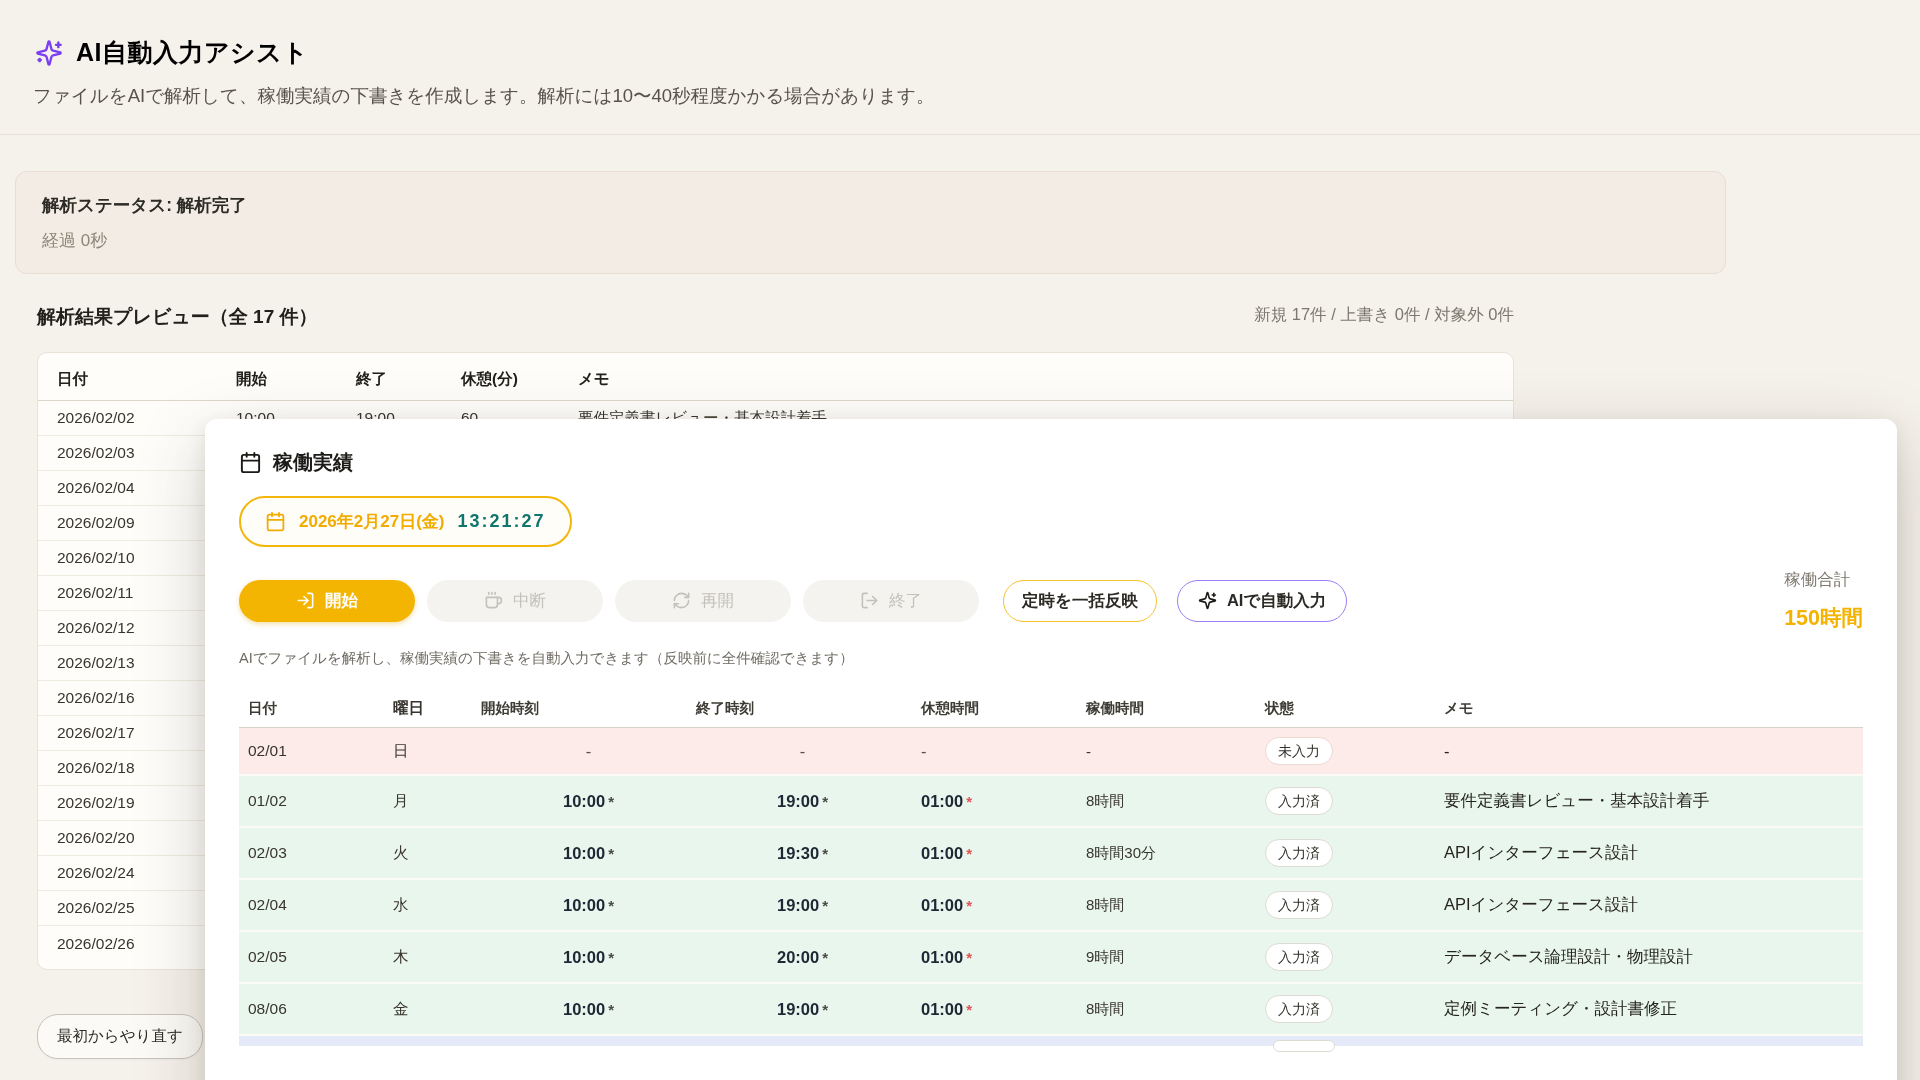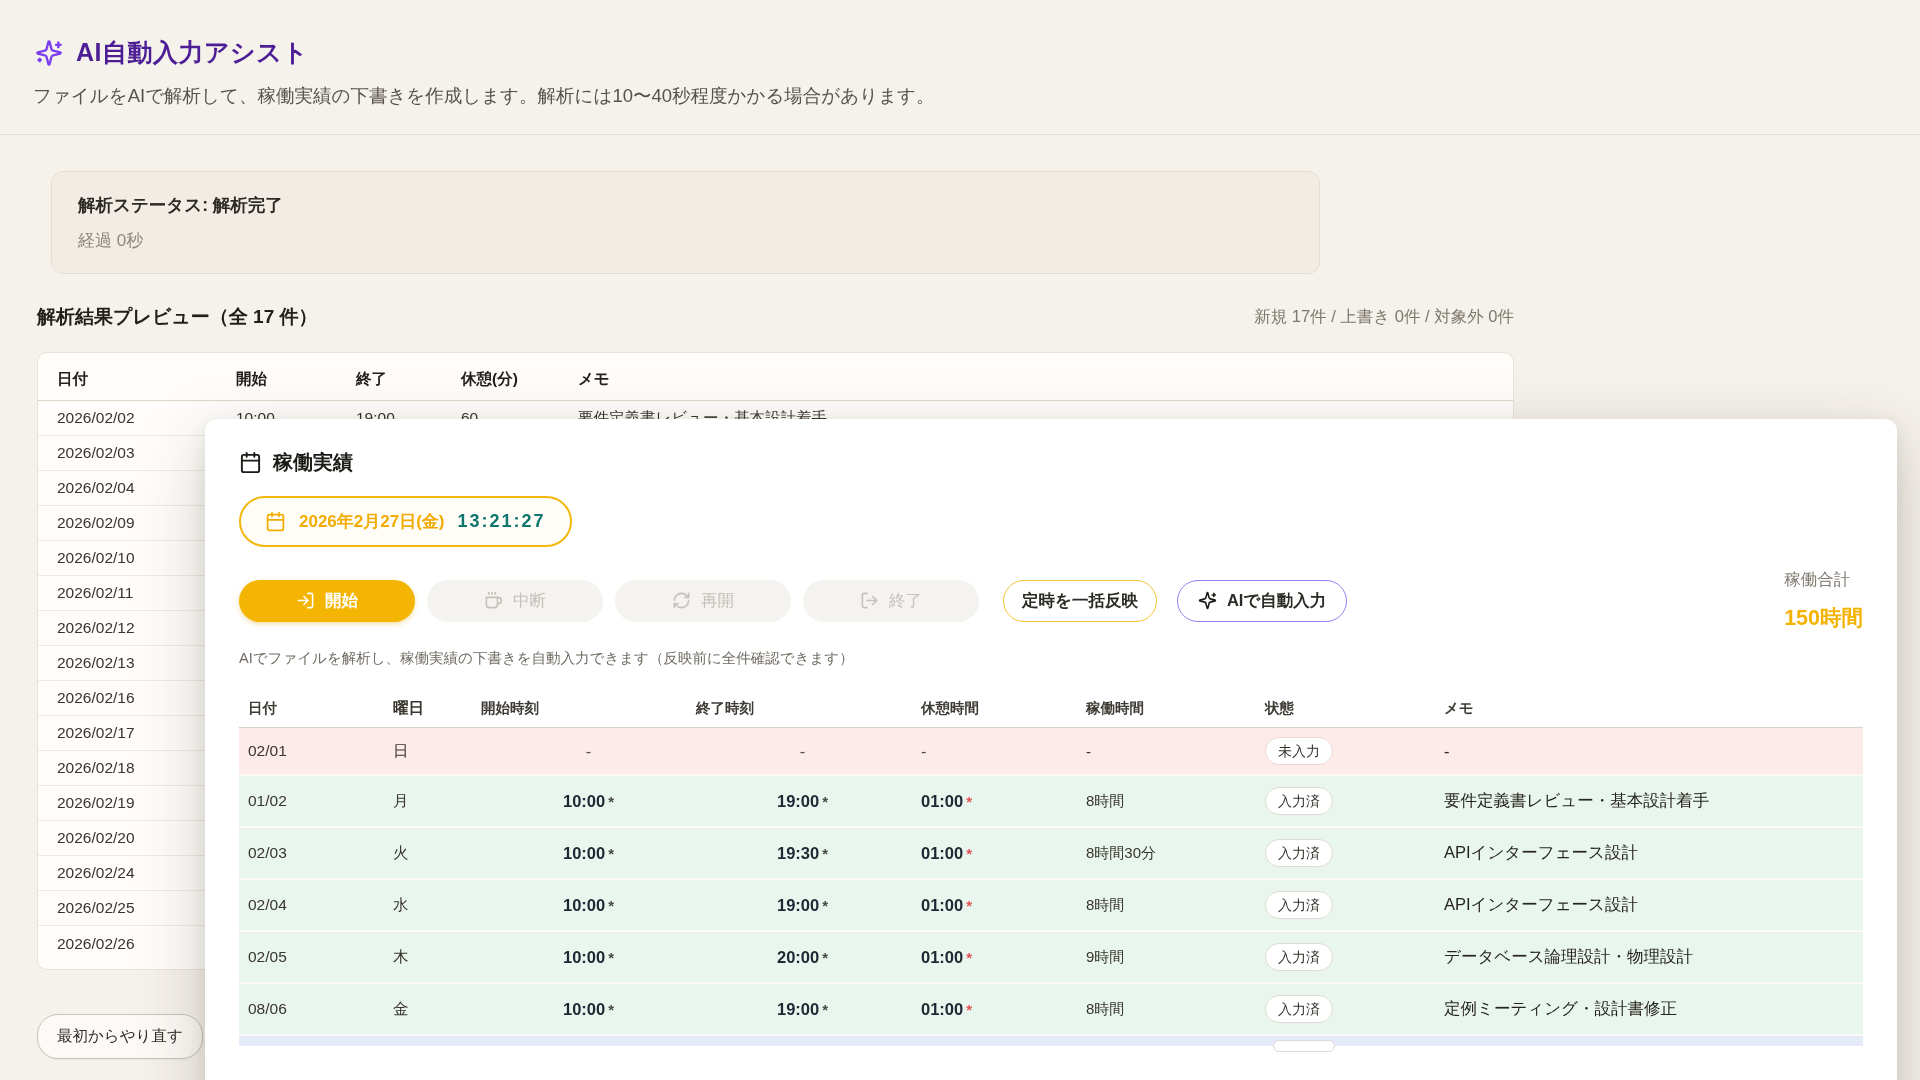--- a/index.html
+++ b/index.html
@@ -5,35 +5,35 @@
   * { margin:0; padding:0; box-sizing:border-box; }
   html,body { width:1920px; height:1080px; }
   body {
     font-family:"Liberation Sans","DejaVu Sans",sans-serif;
     background:#f5f1eb; color:#2a2824; overflow:hidden;
   }
   .page { position:relative; width:1920px; height:1080px; overflow:hidden; }
 
   
   .hdr { display:flex; align-items:center; gap:13px; margin:36px 0 0 35px; }
-  .hdr h1 { font-size:25px; font-weight:bold; letter-spacing:0.5px; color:#4c1d95; }
+  .hdr h1 { font-size:25px; font-weight:bold; letter-spacing:0.5px; color:#000000; }
   .spark-purple { width:28px; height:28px; color:#7b3ff2; }
   .subtitle { margin:14px 0 0 33px; font-size:18.5px; color:#57534b; }
   .top-divider { margin-top:26px; border:0; border-top:1px solid #e7e0d5; width:100%; }
 
   
   .status-box {
-    margin:36px 0 0 51px; width:1269px; border-radius:12px;
+    margin:36px 0 0 15px; width:1711px; border-radius:12px;
     background:#f3ece4; border:1px solid #e7ddd2; padding:21px 26px;
   }
   .status-line1 { font-size:17.5px; font-weight:600; color:#2d2b26; }
   .status-line2 { margin-top:12px; font-size:17px; color:#8d8779; }
 
   
-  .preview-head { margin:30px 16px 0 37px; width:1477px; display:flex; align-items:center; justify-content:space-between; }
+  .preview-head { margin:30px 16px 0 37px; width:1477px; display:flex; align-items:flex-start; justify-content:space-between; }
   .preview-head h2 { font-size:19px; font-weight:bold; color:#22201b; }
   .preview-counts { font-size:16.5px; color:#7d786d; }
 
   
   .card {
     margin:22px 0 0 37px; width:1477px; background:#fefdfa;
     border:1px solid #e9e2d6; border-radius:10px; padding:6px 0 8px; overflow:hidden;
   }
   .p-row { display:grid; grid-template-columns:198px 120px 105px 117px 1fr; align-items:center; }
   .p-row > div:first-child { padding-left:19px; }

